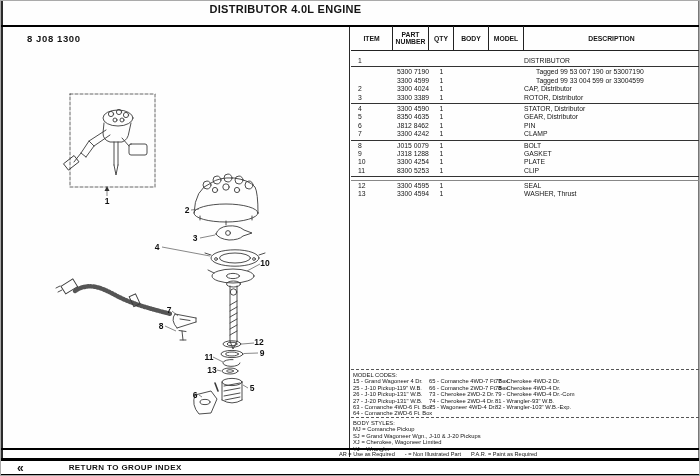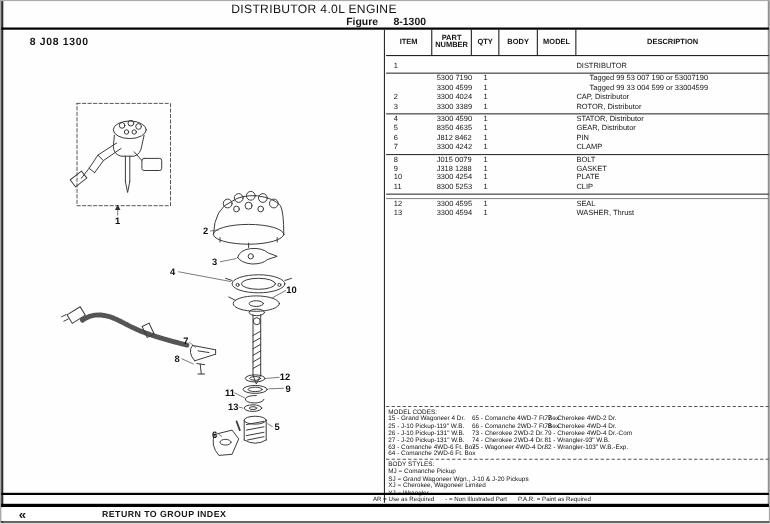--- a/index.html
+++ b/index.html
@@ -3,21 +3,21 @@
 <meta charset="utf-8">
 <style>
   html,body{margin:0;padding:0;background:#e8e8e6;}
   .page{position:relative;width:700px;height:476px;background:#fefefe;
         font-family:"Liberation Sans",sans-serif;color:#151515;overflow:hidden;
         border:1px solid #aaa;box-sizing:border-box;}
   .edge-l{position:absolute;left:0;top:0;width:2px;height:476px;background:#2b2b2b;}
   .edge-r{position:absolute;right:0;top:0;width:1px;height:476px;background:#777;}
 
   .title1{position:absolute;left:0;top:2px;width:569px;text-align:center;
-          font-size:11px;font-weight:normal;letter-spacing:.3px;}
+          font-size:11px;font-weight:bold;letter-spacing:.3px;}
   .title2{position:absolute;left:0;top:14px;width:700px;text-align:center;
           font-size:9.5px;font-weight:bold;}
   .title2 .gap{display:inline-block;width:14px;}
   .rule-top{position:absolute;left:0;top:24px;width:700px;height:2px;background:#000;}
   .vdiv{position:absolute;left:348px;top:26px;width:1px;height:430px;background:#2a2a2a;}
   .fiche{position:absolute;left:26px;top:32px;font-size:9.5px;font-weight:bold;letter-spacing:.6px;text-align:center;}
 
   .diagram{position:absolute;left:18px;top:82px;width:320px;height:340px;}
 
   .thead{position:absolute;left:350px;top:25px;width:348px;height:25px;display:flex;
@@ -45,32 +45,31 @@
   .ncols{display:flex;}
   .ncol1{width:76px;}
   .ncol2{width:66px;}
 
   .rule-legend{position:absolute;left:0;top:447px;width:700px;height:2px;background:#000;}
   .legend{position:absolute;left:338px;top:450px;font-size:5.6px;display:flex;gap:10px;white-space:nowrap;}
   .fbar1{position:absolute;left:0;top:457px;width:700px;height:3px;background:#000;}
   .footer{position:absolute;left:0;top:460px;width:700px;height:13px;background:#fff;
           display:flex;align-items:center;cursor:pointer;}
   .f-icon{margin-left:16px;font-size:12px;font-weight:bold;line-height:10px;}
-  .f-label{margin-left:25px;font-size:8px;font-weight:bold;letter-spacing:.4px;padding-left:44px;}
+  .f-label{margin-left:1px;font-size:8px;font-weight:bold;letter-spacing:.4px;padding-left:44px;}
   .fbar2{position:absolute;left:0;top:473px;width:700px;height:3px;background:#000;}
 </style>
 </head>
 <body>
 
 <div class="page">
   <div class="edge-l"></div>
   <div class="edge-r"></div>
 
   <div class="title1">DISTRIBUTOR 4.0L ENGINE</div>
-  <div class="title2"><span>Figure</span><span class="gap"></span><span>8-1300</span></div>
   <div class="rule-top"></div>
   <div class="vdiv"></div>
   <div class="fiche">8 J08 1300</div>
 
   <svg class="diagram" viewBox="0 0 320 340" xmlns="http://www.w3.org/2000/svg">
     <g stroke="#3a3a3a" fill="none" stroke-width="0.9" stroke-linecap="round">
 
       <rect x="51" y="11" width="85" height="93" stroke="#555" stroke-dasharray="3,2"></rect>
 
       <ellipse cx="99" cy="35" rx="15" ry="8"></ellipse>

